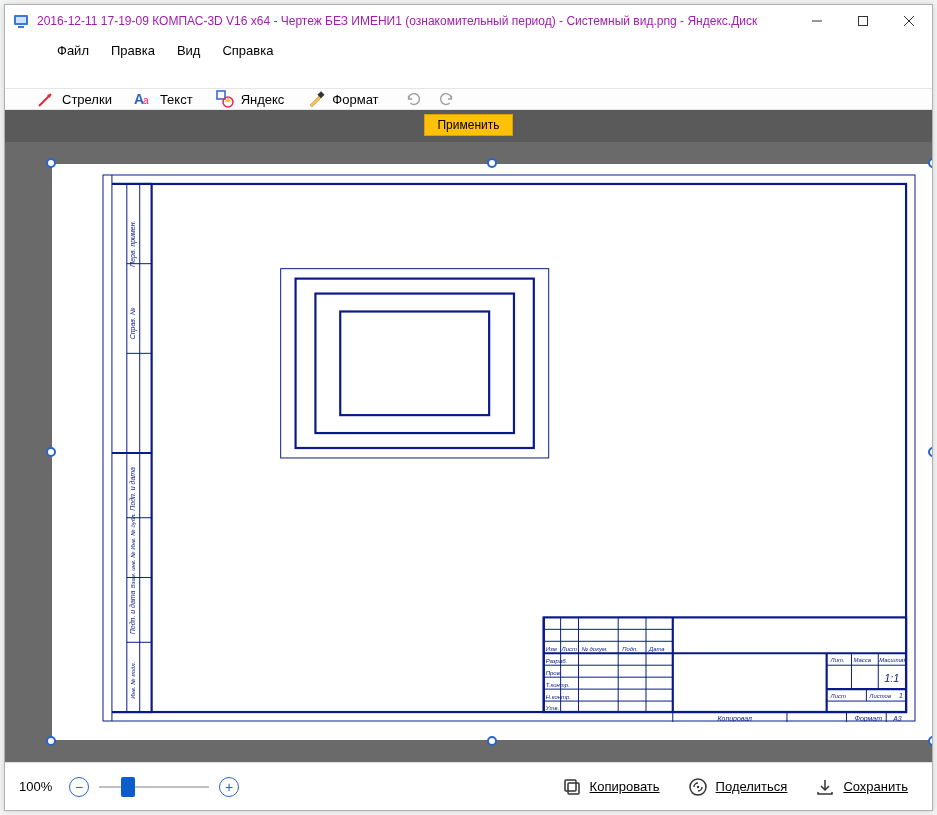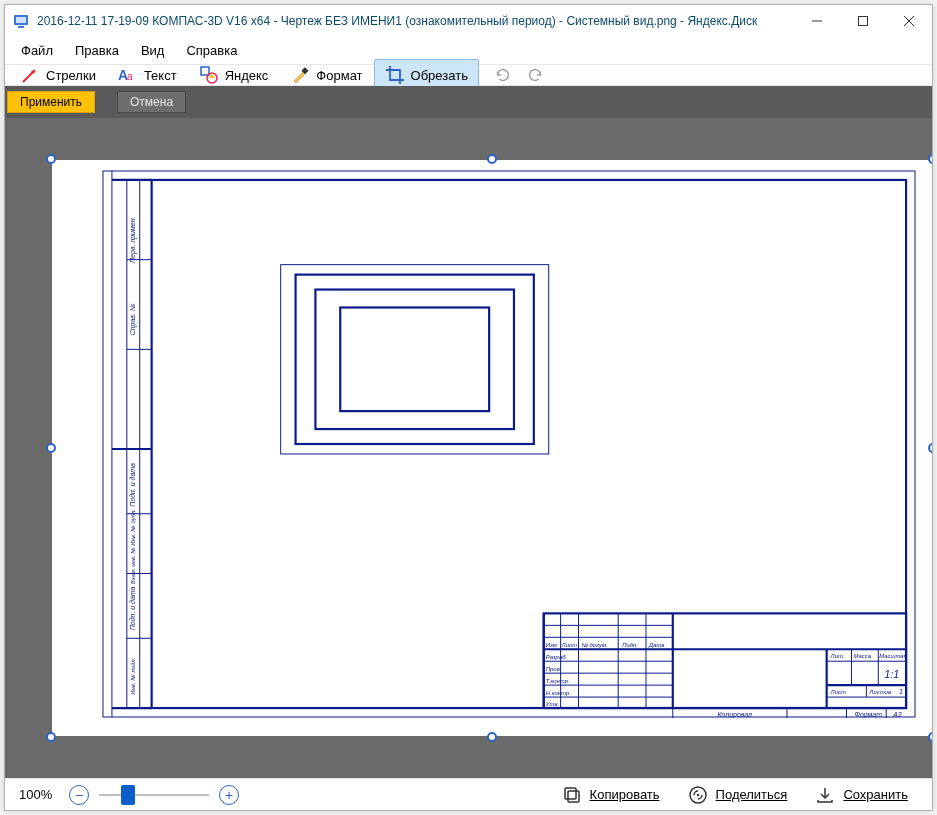--- a/index.html
+++ b/index.html
@@ -18,21 +18,21 @@
     display: flex;
     flex-direction: column;
     box-shadow: 0 0 6px rgba(0,0,0,0.15);
   }
   
   .titlebar {
     display: flex;
     align-items: center;
     height: 32px;
     padding-left: 8px;
-    color: #0c4a6e;
+    color: #a21caf;
   }
   .titlebar .app-icon {
     width: 16px; height: 16px;
     margin-right: 8px;
   }
   .titlebar .title { flex: 1; font-size: 12px; }
   .win-controls { display: flex; height: 100%; }
   .win-btn {
     width: 46px;
     display: flex;
@@ -40,34 +40,36 @@
     justify-content: center;
     cursor: pointer;
   }
   .win-btn svg { stroke: #333; }
   
   .menubar {
     display: flex;
     gap: 2px;
     padding: 2px 6px;
     font-size: 13px;
+    margin-left: 36px;
   }
   .menubar .menu-item {
     padding: 4px 10px;
     cursor: pointer;
   }
   
   .toolbar {
     display: flex;
     align-items: center;
     border-top: 1px solid #e6e6e6;
     border-bottom: 1px solid #e6e6e6;
-    padding: 2px 4px;
+    padding: 2px 20px;
     background: #fdfdfd;
     height: 22px;
+    margin-top: 24px;
   }
   .tool-btn {
     display: flex;
     align-items: center;
     gap: 6px;
     padding: 5px 10px;
     cursor: pointer;
     border: 1px solid transparent;
     border-radius: 2px;
   }
@@ -81,23 +83,24 @@
     width: 32px; height:30px;
     display:flex; align-items:center; justify-content:center;
     cursor:pointer;
     opacity:0.55;
   }
   
   .action-strip {
     background: #5a5a5a;
     display:flex;
     align-items:center;
-    padding: 4px 2px;
+    padding: 4px 18px;
     gap: 22px;
     height: 32px;
+    flex-direction: column;
   }
   .apply-btn {
     background: #ffc107;
     border: 1px solid #d9a000;
     padding: 3px 12px;
     font-size: 12px;
     cursor:pointer;
   }
   .cancel-btn {
     background: #6e6e6e;
@@ -143,21 +146,21 @@
     position:absolute;
     inset: 10px 16px 18px 50px;
   }
   .drawing svg { width:100%; height:100%; }
   .stroke-thin { stroke:#0a1a8a; stroke-width:1; fill:none; }
   .stroke-thick { stroke:#0a1a8a; stroke-width:2.2; fill:none; }
   .cadtext { font-family: Arial, serif; font-style: italic; fill:#0a1a8a; }
   
   .bottombar {
     border-top:1px solid #e0e0e0;
-    height:32px;
+    height:48px;
     display:flex;
     align-items:center;
     padding: 0 14px;
     gap: 8px;
   }
   .zoom-label { font-size:13px; width:42px; }
   .zoom-btn {
     width:20px; height:20px;
     border:1.5px solid #2a64c8;
     border-radius:50%;
@@ -266,29 +269,20 @@
       <span>Яндекс</span>
     </div>
     <div class="tool-btn">
       <span class="ticon">
         <svg viewBox="0 0 20 20">
             <path d="M4 16 L14 6 L16 8 L6 18 Z" fill="#f6c342" stroke="#c98" stroke-width="0.8"></path>
             <rect x="13" y="3" width="5" height="5" transform="rotate(45 15 5)" fill="#333"></rect>
           </svg>
       </span>
       <span>Формат</span>
-    </div>
-    <div class="tool-btn selected">
-      <span class="ticon">
-        <svg viewBox="0 0 20 20" stroke="#2a64c8" stroke-width="1.8" fill="none">
-            <path d="M5 1 L5 15 L19 15"></path>
-            <path d="M1 5 L15 5 L15 19"></path>
-          </svg>
-      </span>
-      <span>Обрезать</span>
     </div>
     <div class="tool-sep"></div>
     <div class="history-btn">
       <svg width="18" height="18" viewBox="0 0 20 20" fill="none" stroke="#555" stroke-width="1.6">
           <path d="M4 10 a6 6 0 1 1 2 4.5"></path>
           <polyline points="4,6 4,10 8,10"></polyline>
         </svg>
     </div>
     <div class="history-btn">
       <svg width="18" height="18" viewBox="0 0 20 20" fill="none" stroke="#555" stroke-width="1.6">

